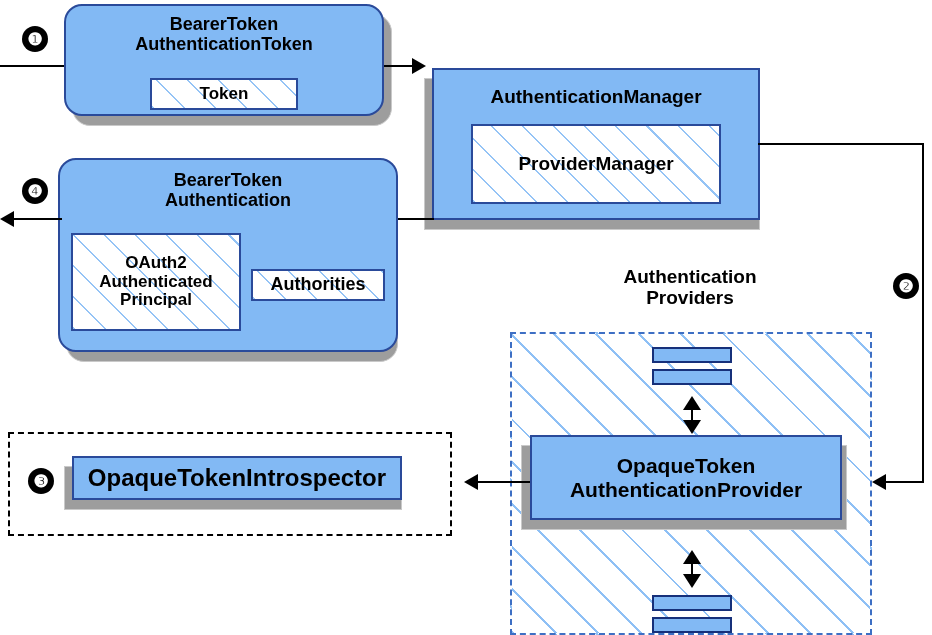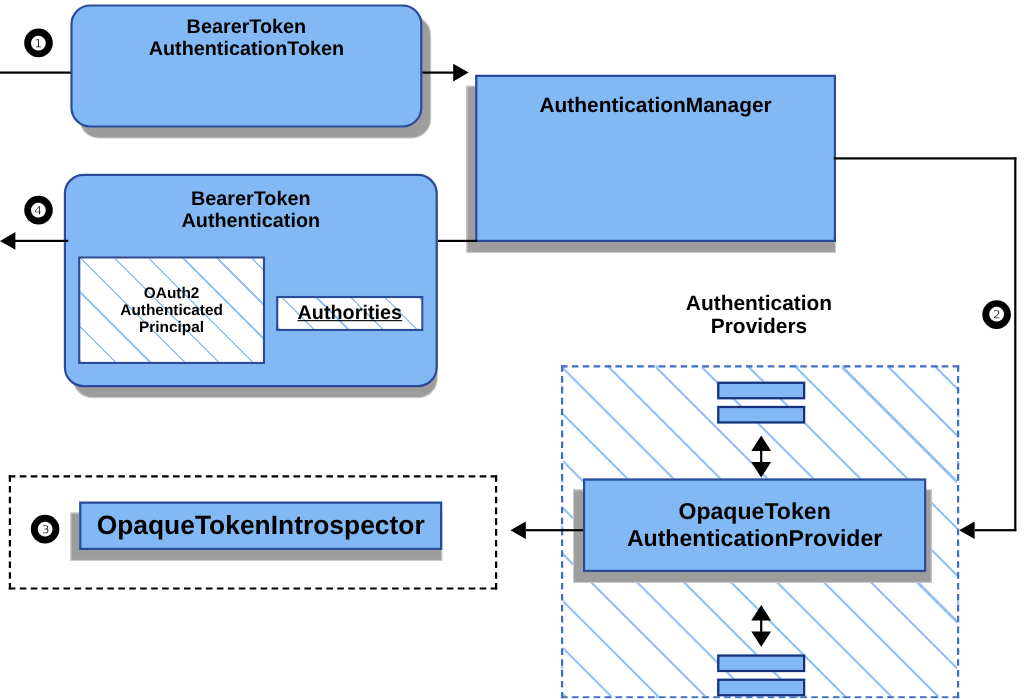--- a/index.html
+++ b/index.html
@@ -140,40 +140,42 @@
 
   <div class="hline" style="left:0px; top:65px; width:76px;"></div>
 
   <div class="badge" style="left:22px; top:26px;">❶</div>
 
   <div class="shadow rounded" style="left:72px; top:14px; width:320px; height:112px;"></div>
   <div class="node rounded" style="left:64px; top:4px; width:320px; height:112px; padding-top:8px; font-size:18px;">
     <div class="node-title">BearerToken
 AuthenticationToken</div>
   </div>
+  <div class="part" style="left:150px; top:78px; width:148px; height:32px; font-size:17px;">Token</div>
 
   <div class="hline" style="left:384px; top:65px; width:38px;"></div>
   <div class="arrow-right" style="left:412px; top:58px;"></div>
 
   <div class="shadow" style="left:424px; top:78px; width:336px; height:152px;"></div>
   <div class="node" style="left:432px; top:68px; width:328px; height:152px; padding-top:16px; font-size:19px;">
     <div class="node-title">AuthenticationManager</div>
   </div>
+  <div class="part" style="left:471px; top:124px; width:250px; height:80px; font-size:19px;">ProviderManager</div>
 
   <div class="hline" style="left:396px; top:218px; width:38px;"></div>
 
   <div class="shadow rounded" style="left:66px; top:168px; width:332px; height:194px;"></div>
   <div class="node rounded" style="left:58px; top:158px; width:340px; height:194px; padding-top:10px; font-size:18px;">
     <div class="node-title">BearerToken
 Authentication</div>
   </div>
-  <div class="part" style="left:71px; top:233px; width:170px; height:98px; font-size:14px;">OAuth2
+  <div class="part" style="left:71px; top:233px; width:170px; height:98px; font-size:17px;">OAuth2
 Authenticated
 Principal</div>
-  <div class="part" style="left:251px; top:269px; width:134px; height:32px; font-size:18px;text-decoration:underline;">Authorities</div>
+  <div class="part" style="left:251px; top:269px; width:134px; height:32px; font-size:18px;">Authorities</div>
 
   <div class="hline" style="left:8px; top:218px; width:54px;"></div>
   <div class="arrow-left" style="left:0px; top:211px;"></div>
   <div class="badge" style="left:22px; top:178px;">❹</div>
 
   <div class="hline" style="left:758px; top:143px; width:166px;"></div>
   <div class="vline" style="left:922px; top:143px; height:339px;"></div>
   <div class="hline" style="left:886px; top:481px; width:38px;"></div>
   <div class="arrow-left" style="left:872px; top:474px;"></div>
   <div class="badge" style="left:893px; top:273px;">❷</div>

